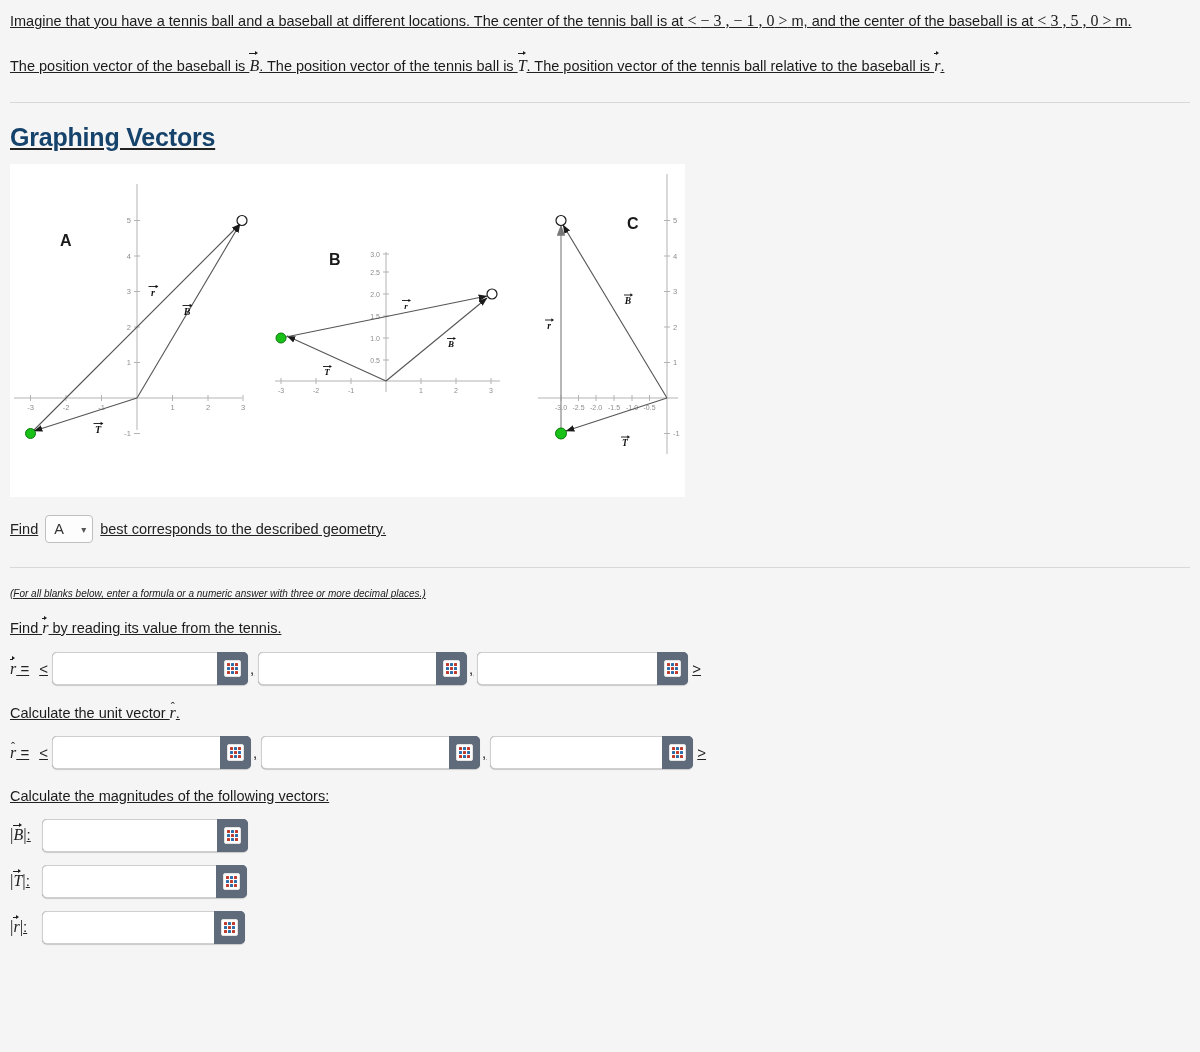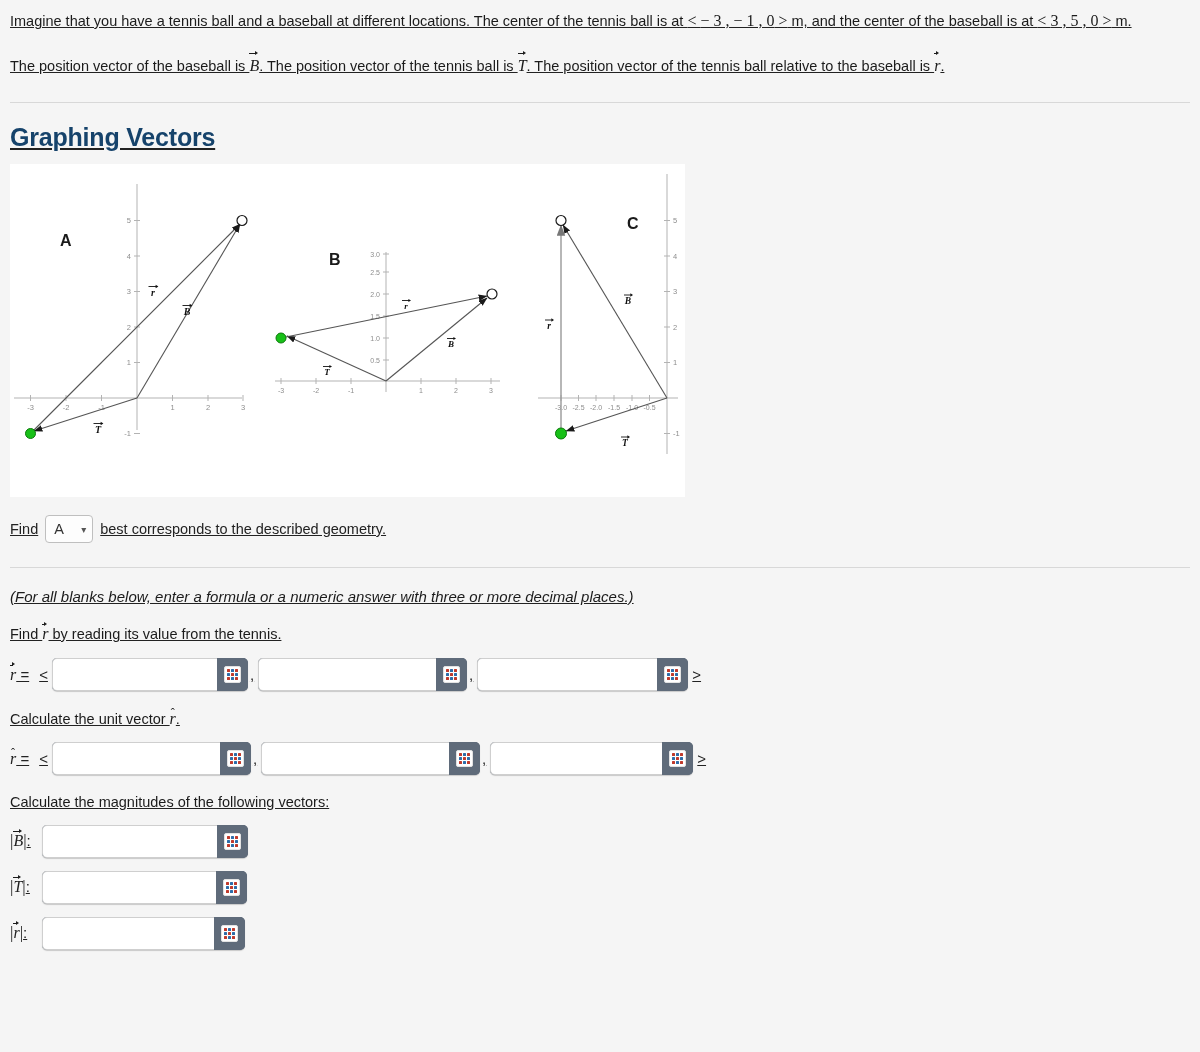--- a/index.html
+++ b/index.html
@@ -85,21 +85,21 @@
     -webkit-appearance: none;
   }
   .select-wrap { position: relative; display: inline-block; }
   .select-wrap .chev {
     position: absolute; right: 7px; top: 50%; transform: translateY(-50%);
     pointer-events: none; font-size: 10px; color: #555;
   }
 
   .italic-note {
     font-style: italic;
-    font-size: 15px;
+    font-size: 10px;
     margin-top: 20px;
     color: #1b1b1b;
   }
   .para { font-size: 14.5px; margin-top: 19px; color: #1b1b1b; }
 
   .answer-row { display: flex; align-items: center; margin-top: 14px; }
   .lead-label { font-size: 15px; margin-right: 6px; white-space: nowrap; }
   .angle { font-size: 15px; margin: 0 4px; }
   .comma { font-size: 15px; margin: 0 4px 0 2px; }
 

